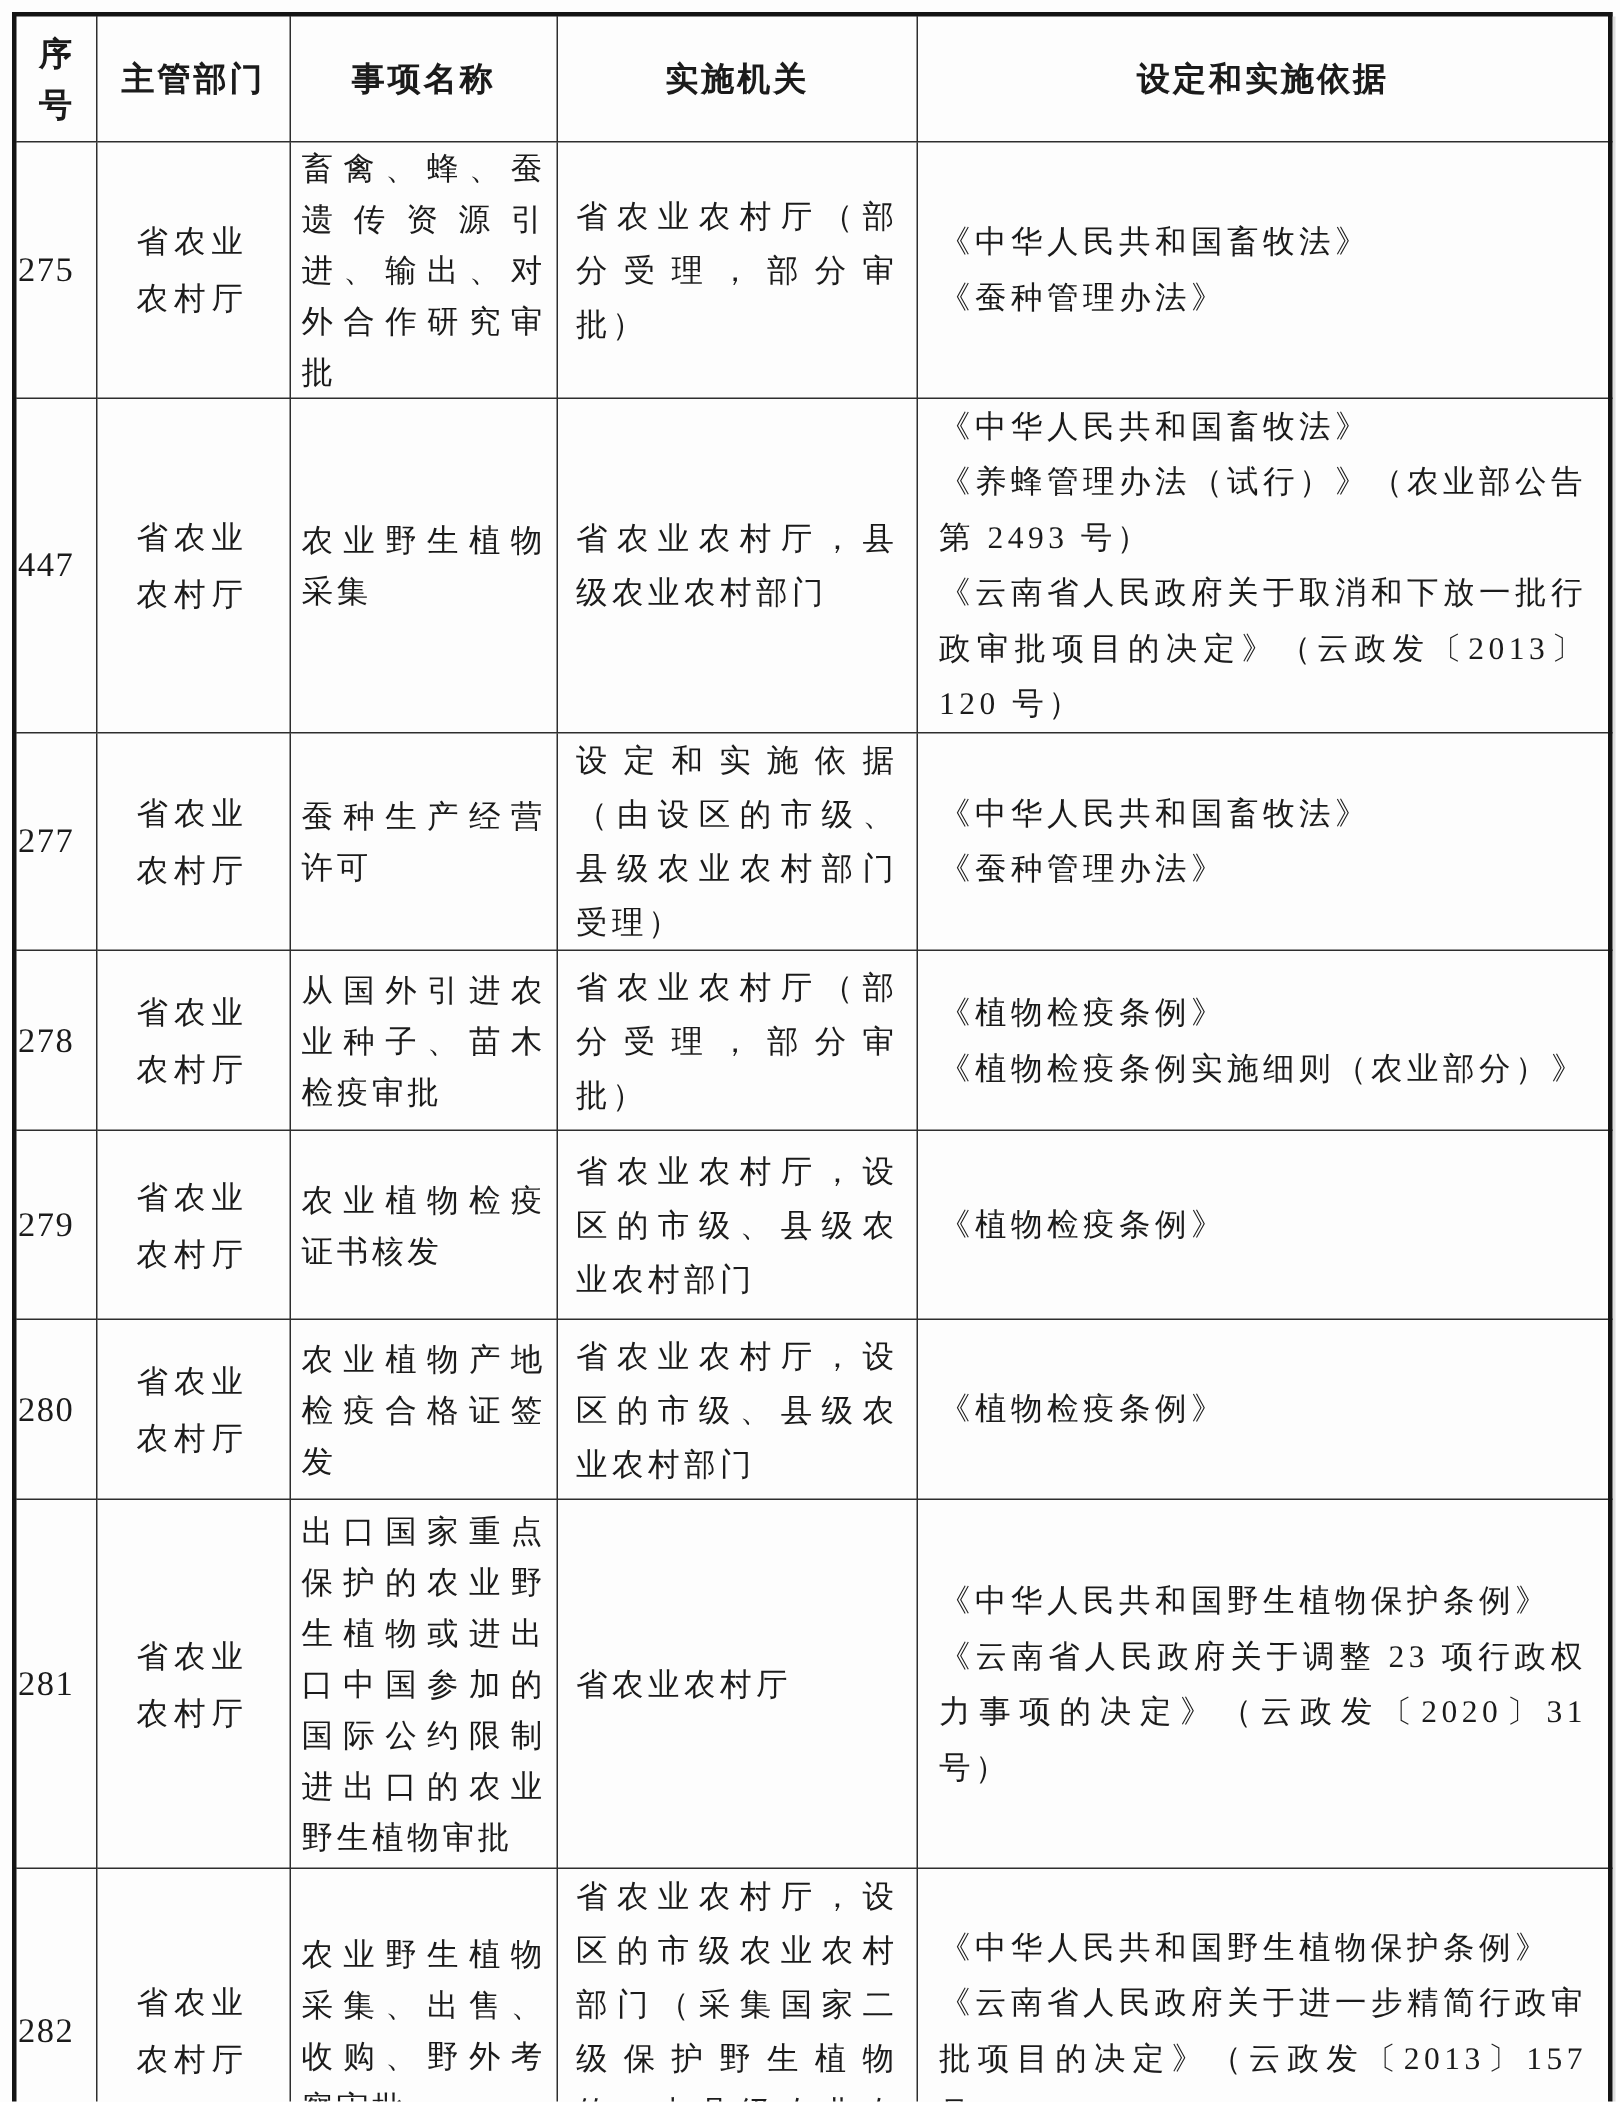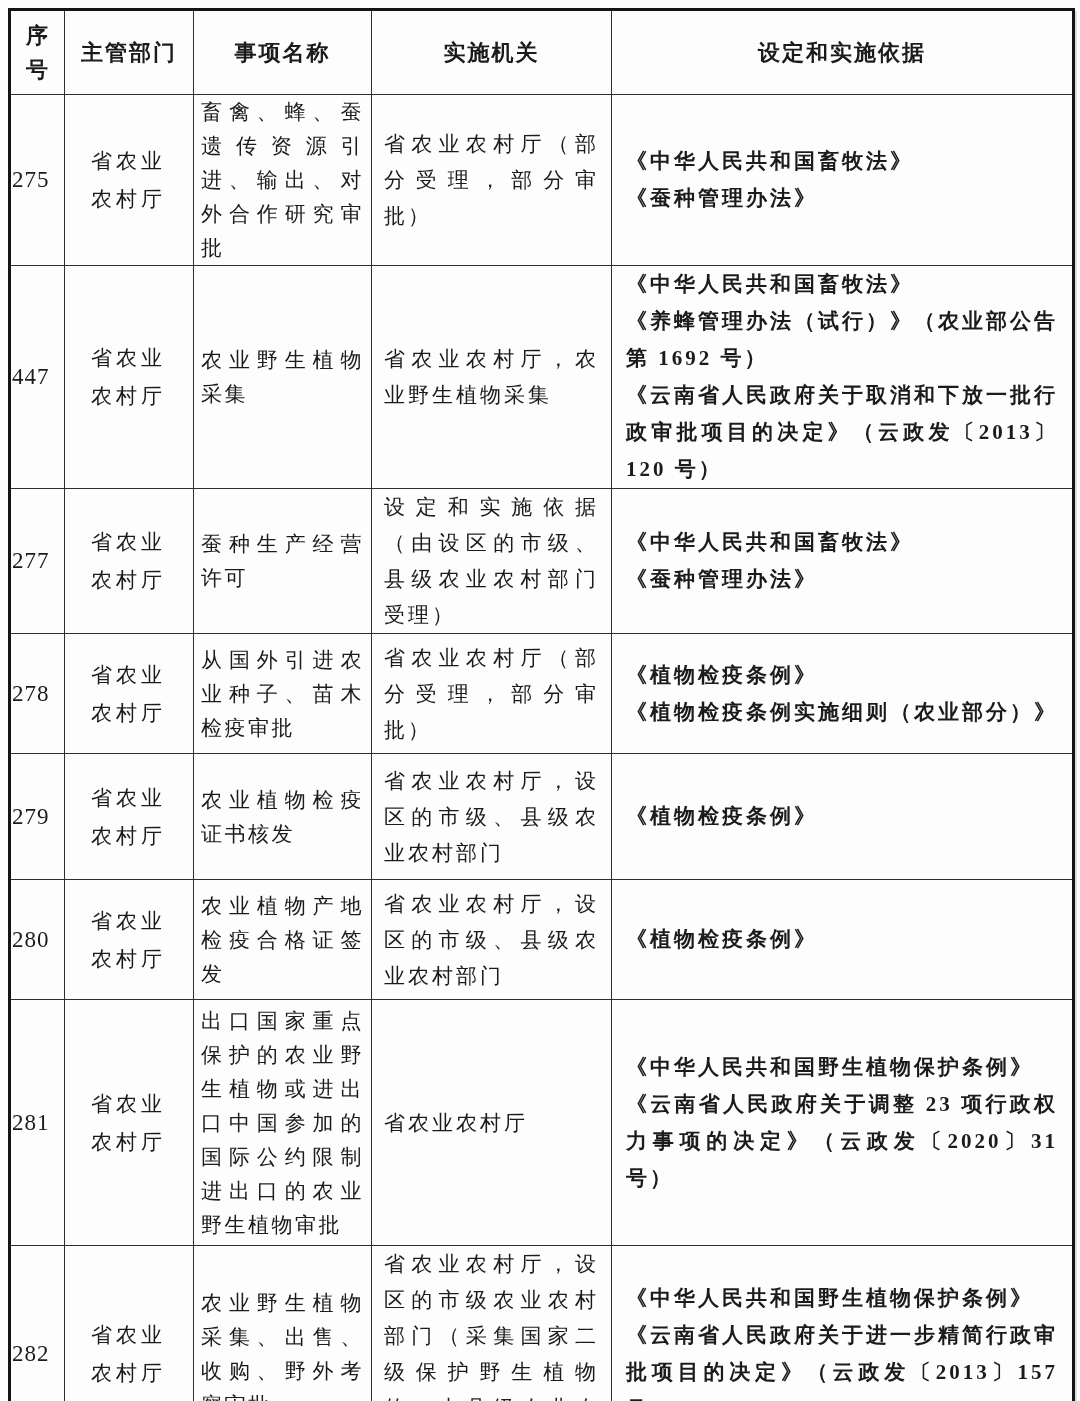--- a/index.html
+++ b/index.html
@@ -84,21 +84,20 @@
   
   td.c-basis {
     padding: 0 14px;
     font-size: 21px;
     letter-spacing: 3px;
     line-height: 37px;
   }
   td.c-basis .basis-entry {
     text-align: justify;
     text-align-last: left;
-    font-weight: bold;
   }
 </style>
 </head>
 <body>
 
 <div class="page">
   <table class="gov-table">
     <colgroup>
       <col style="width:55px">
       <col style="width:129px">
@@ -125,24 +124,24 @@
         <td class="c-basis">
           <div class="basis-entry">《中华人民共和国畜牧法》</div>
           <div class="basis-entry">《蚕种管理办法》</div>
         </td>
       </tr>
 
       <tr style="height:223px">
         <td class="c-no">447</td>
         <td class="c-dept"><div class="dept-inner">省农业农村厅</div></td>
         <td class="c-item">农业野生植物采集</td>
-        <td class="c-agency">省农业农村厅，农业野生植物采集</td>
+        <td class="c-agency">省农业农村厅，县级农业农村部门</td>
         <td class="c-basis">
           <div class="basis-entry">《中华人民共和国畜牧法》</div>
-          <div class="basis-entry">《养蜂管理办法（试行）》（农业部公告第 1692 号）</div>
+          <div class="basis-entry">《养蜂管理办法（试行）》（农业部公告第 2493 号）</div>
           <div class="basis-entry">《云南省人民政府关于取消和下放一批行政审批项目的决定》（云政发〔2013〕120 号）</div>
         </td>
       </tr>
 
       <tr style="height:126px">
         <td class="c-no">277</td>
         <td class="c-dept"><div class="dept-inner">省农业农村厅</div></td>
         <td class="c-item">蚕种生产经营许可</td>
         <td class="c-agency">设定和实施依据（由设区的市级、县级农业农村部门受理）</td>
         <td class="c-basis">

